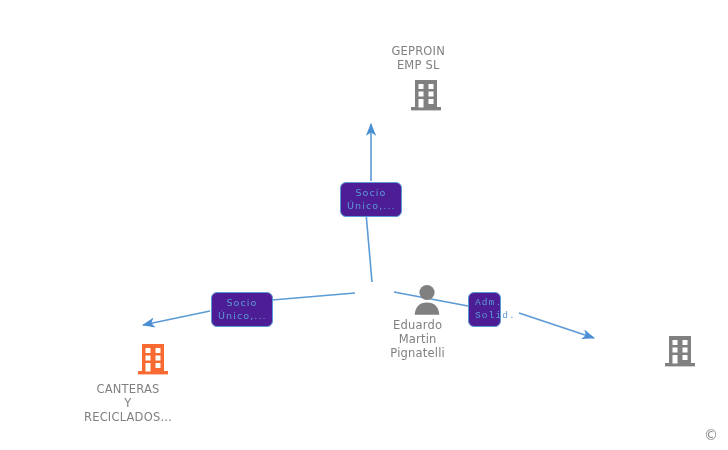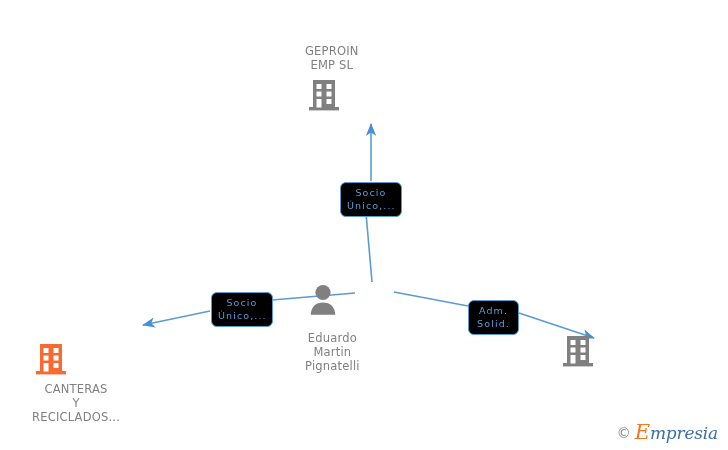--- a/index.html
+++ b/index.html
@@ -33,45 +33,45 @@
   }
 
   
   .node {
     position: absolute;
     width: 140px;
     margin-left: -70px;
     text-align: center;
     display: flex;
     flex-direction: column;
-    align-items: flex-start;
+    align-items: flex-end;
   }
   .node-label {
     color: #808080;
     font-size: 11.5px;
     line-height: 14px;
     letter-spacing: 0.2px;
     white-space: pre-line;
   }
   .node-icon {
     display: block;
     line-height: 0;
   }
 
   .node-company-top .node-label { margin-bottom: 4px; }
   .node-company-bottom .node-label { margin-top: 4px; }
-  .node-person .node-label { margin-top: 14px; }
+  .node-person .node-label { margin-top: 1px; }
 
   
   .edge-label {
     position: absolute;
     box-sizing: border-box;
     border: 1px solid #5b9bd5;
     border-radius: 6px;
-    background: #000000;
+    background: #4c1d95;
     color: #5b9bd5;
     font-size: 9.5px;
     line-height: 13px;
     letter-spacing: 1.1px;
     text-align: center;
     padding: 3px 6px 4px 6px;
     white-space: pre-line;
   }
 
   
@@ -187,21 +187,20 @@
       </svg>
     </span>
   </div>
 
   <div class="edge-label" style="left:340px; top:182px; width:62px;">Socio
 Único,...</div>
 
   <div class="edge-label" style="left:211px; top:292px; width:62px;">Socio
 Único,...</div>
 
-  <div class="edge-label" style="left:468px; top:300px; width:51px;">Adm.
+  <div class="edge-label" style="left:468px; top:292px; width:33px;font-family:Liberation Mono, monospace;">Adm.
 Solid.</div>
 
   <div id="watermark">
     <span class="wm-copy">©</span>
-    <span class="wm-text"><span class="wm-e">E</span><span>mpresia</span></span>
   </div>
 
 </div>
 
 </body></html>

